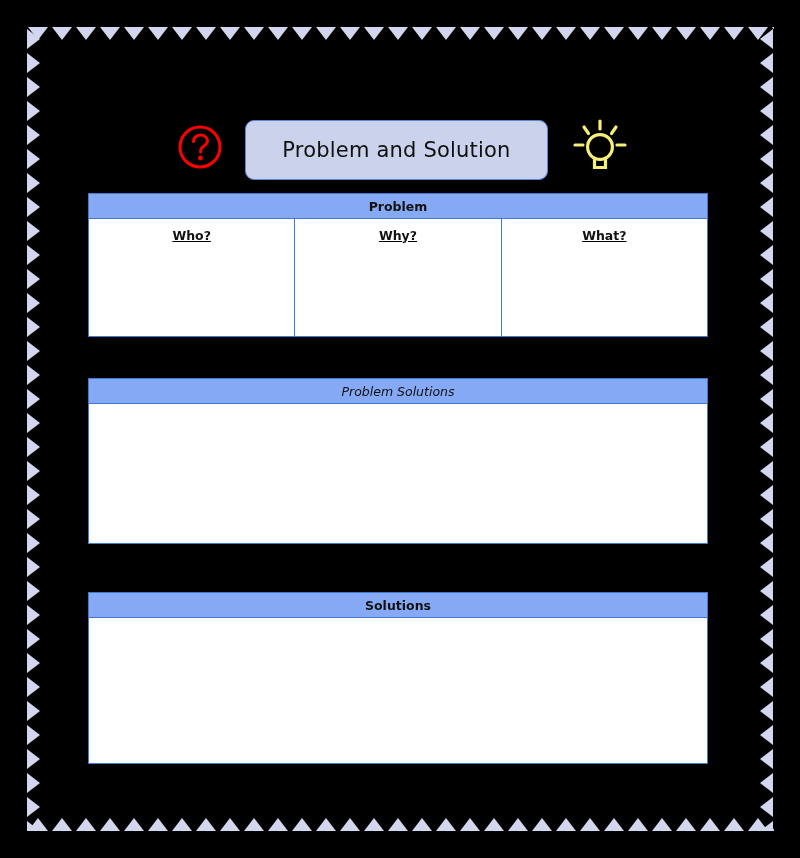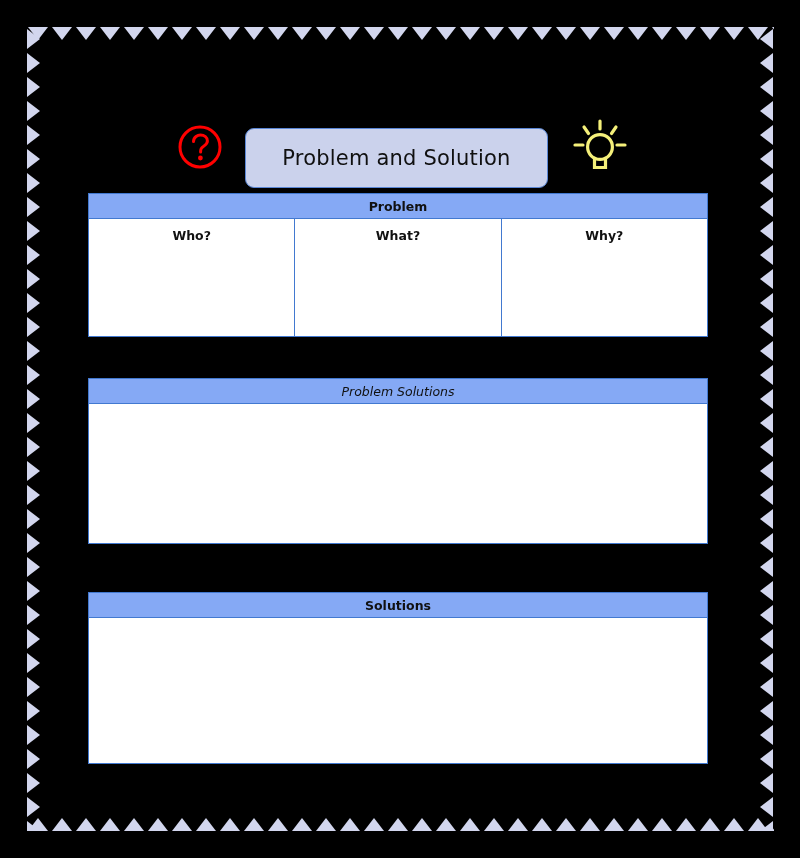--- a/index.html
+++ b/index.html
@@ -54,21 +54,21 @@
   #help-icon {
     position: absolute;
     left: 177px;
     top: 68px;
     width: 46px;
     height: 46px;
   }
   #title-pill {
     position: absolute;
     left: 245px;
-    top: 72px;
+    top: 64px;
     width: 303px;
     height: 60px;
     background: #CBD2EC;
     border: 1.5px solid #5B87D6;
     border-radius: 9px;
     box-sizing: border-box;
     display: flex;
     align-items: center;
     justify-content: center;
   }
@@ -120,20 +120,21 @@
     height: 118px;
     display: flex;
   }
   .pcol {
     flex: 1 1 0;
     min-width: 0;
     padding-top: 9px;
     text-align: center;
     border-right: 1.8px solid #4279D0;
     box-sizing: border-box;
+    text-decoration: underline;
   }
   .pcol:last-child { border-right: none; }
   .pcol-label {
     font-size: 12.5px;
     font-weight: bold;
     color: #111111;
   }
 
   
   #sec-problem-solutions { top: 378px; font-style: italic; }
@@ -216,27 +217,27 @@
   <div class="section" id="sec-problem">
     <div class="sec-head bold">
       <span class="head-text">Problem</span>
     </div>
     <div class="sec-body">
       <div class="pcol">
         <div class="pcol-label">Who?</div>
         <div class="pcol-value"></div>
       </div>
       <div class="pcol">
+        <div class="pcol-label">Why?</div>
+        <div class="pcol-value"></div>
+      </div>
+      <div class="pcol">
         <div class="pcol-label">What?</div>
         <div class="pcol-value"></div>
       </div>
-      <div class="pcol">
-        <div class="pcol-label">Why?</div>
-        <div class="pcol-value"></div>
-      </div>
     </div>
   </div>
 
   <div class="section" id="sec-problem-solutions">
     <div class="sec-head">
       <span class="head-text">Problem Solutions</span>
     </div>
     <div class="sec-body">
       <div class="body-value"></div>
     </div>

